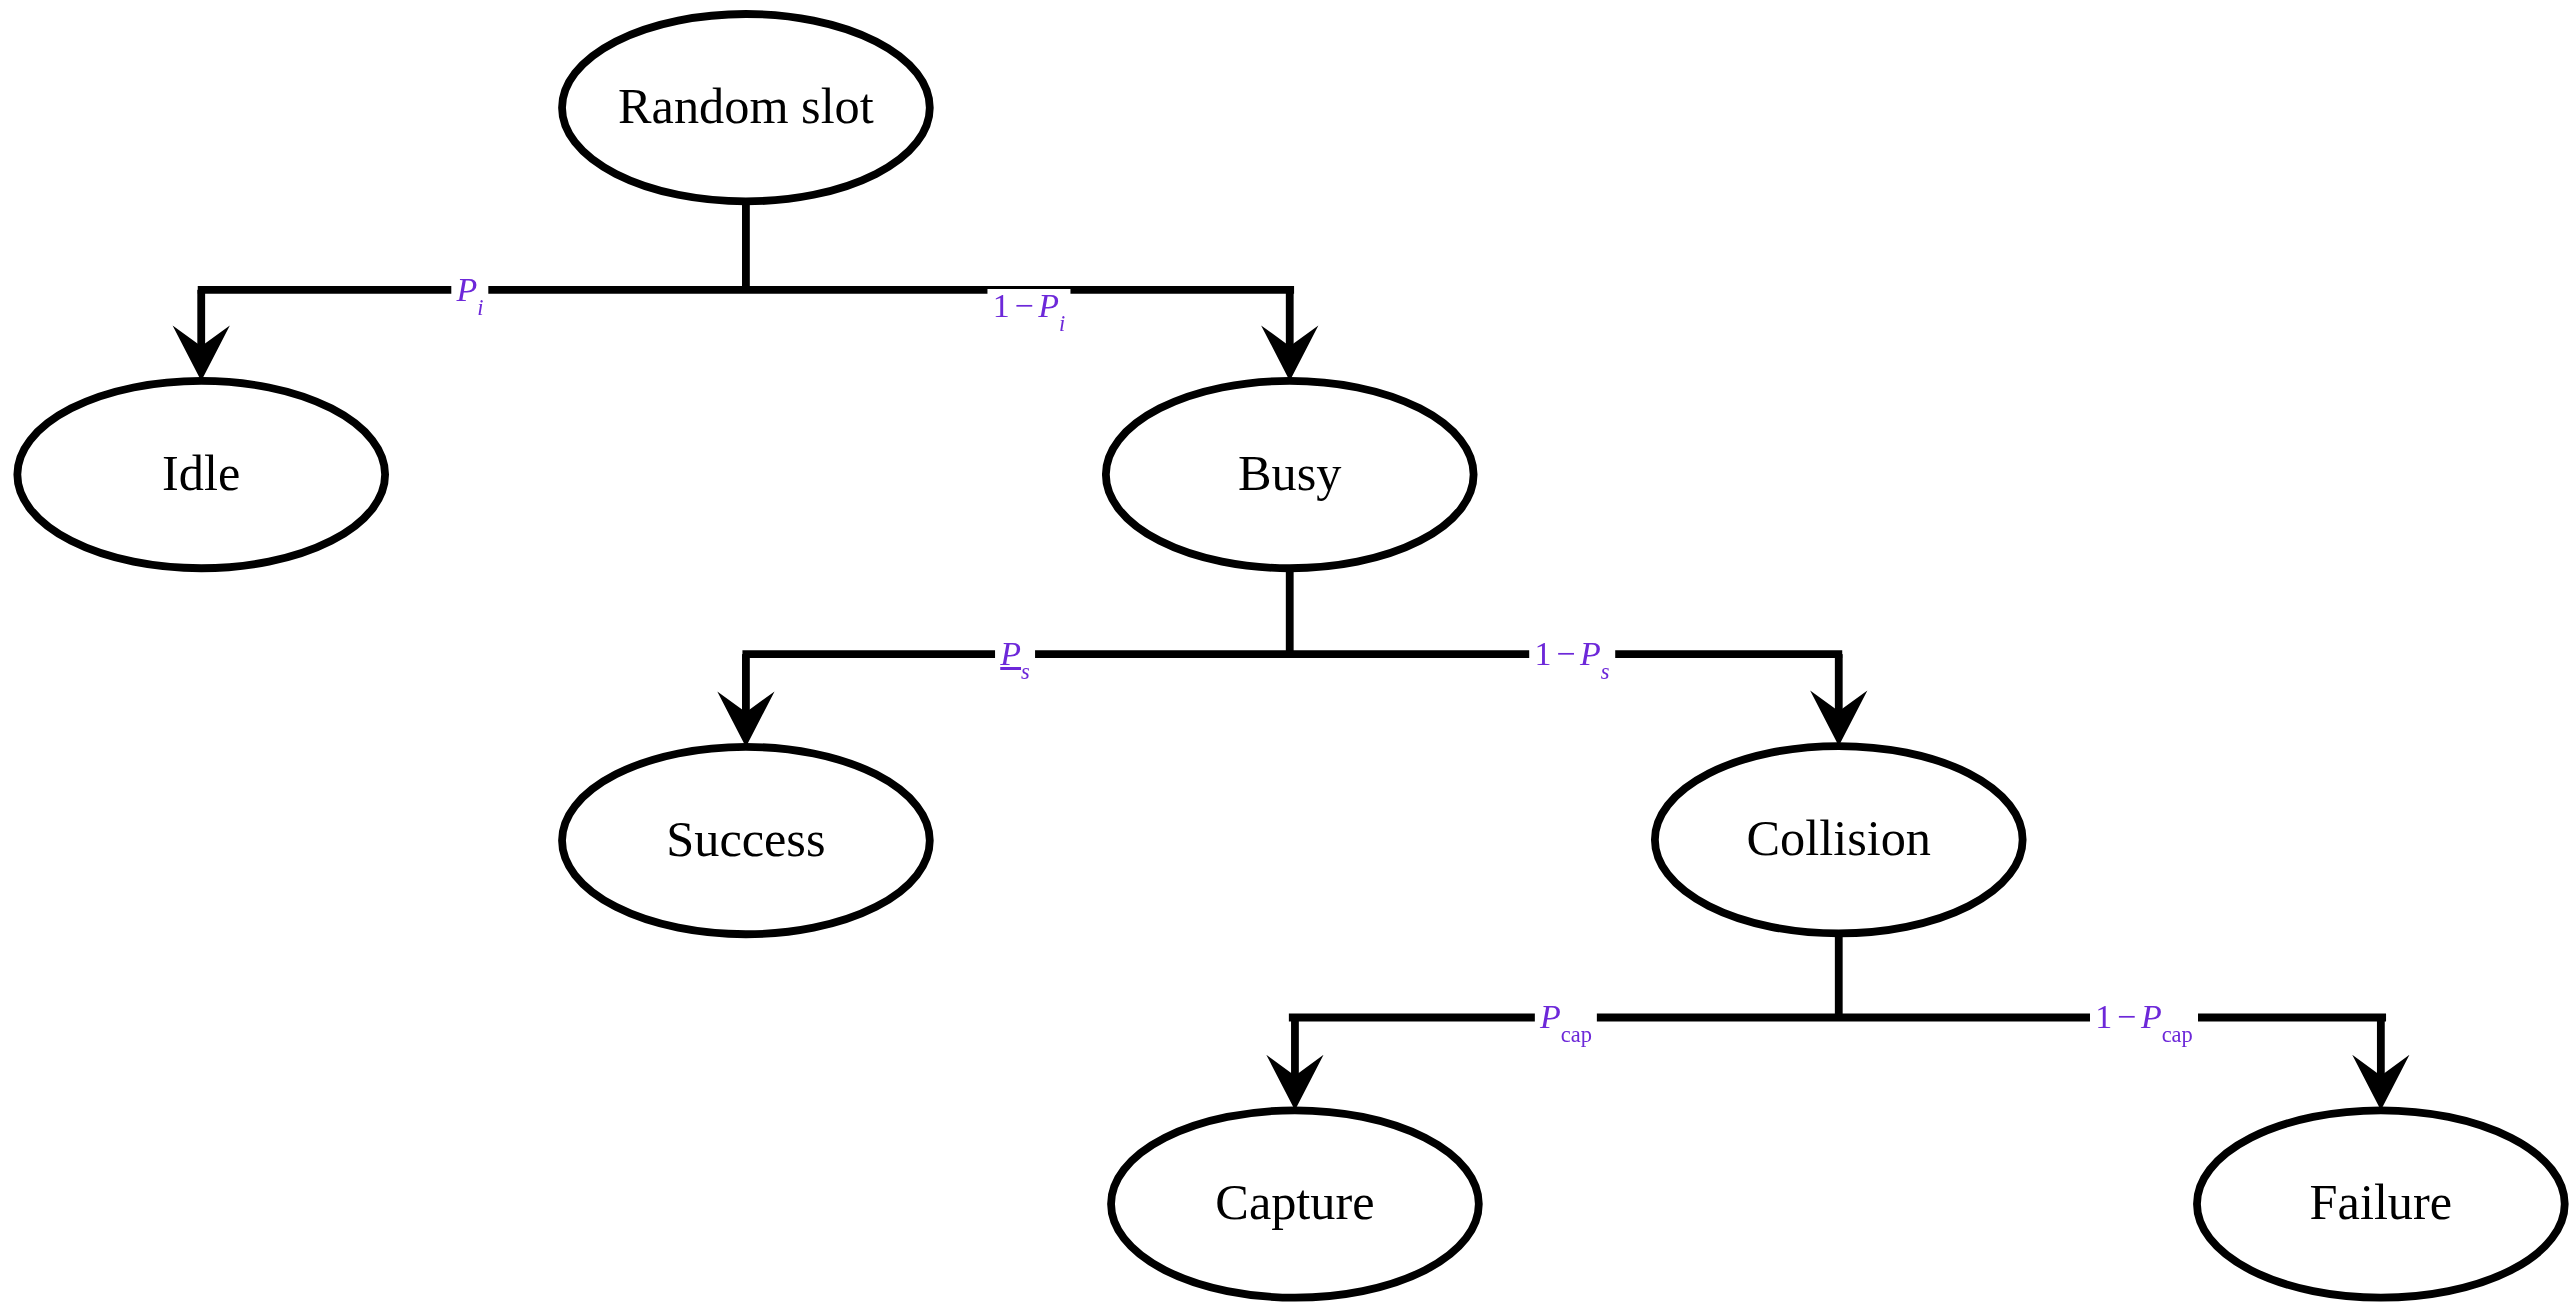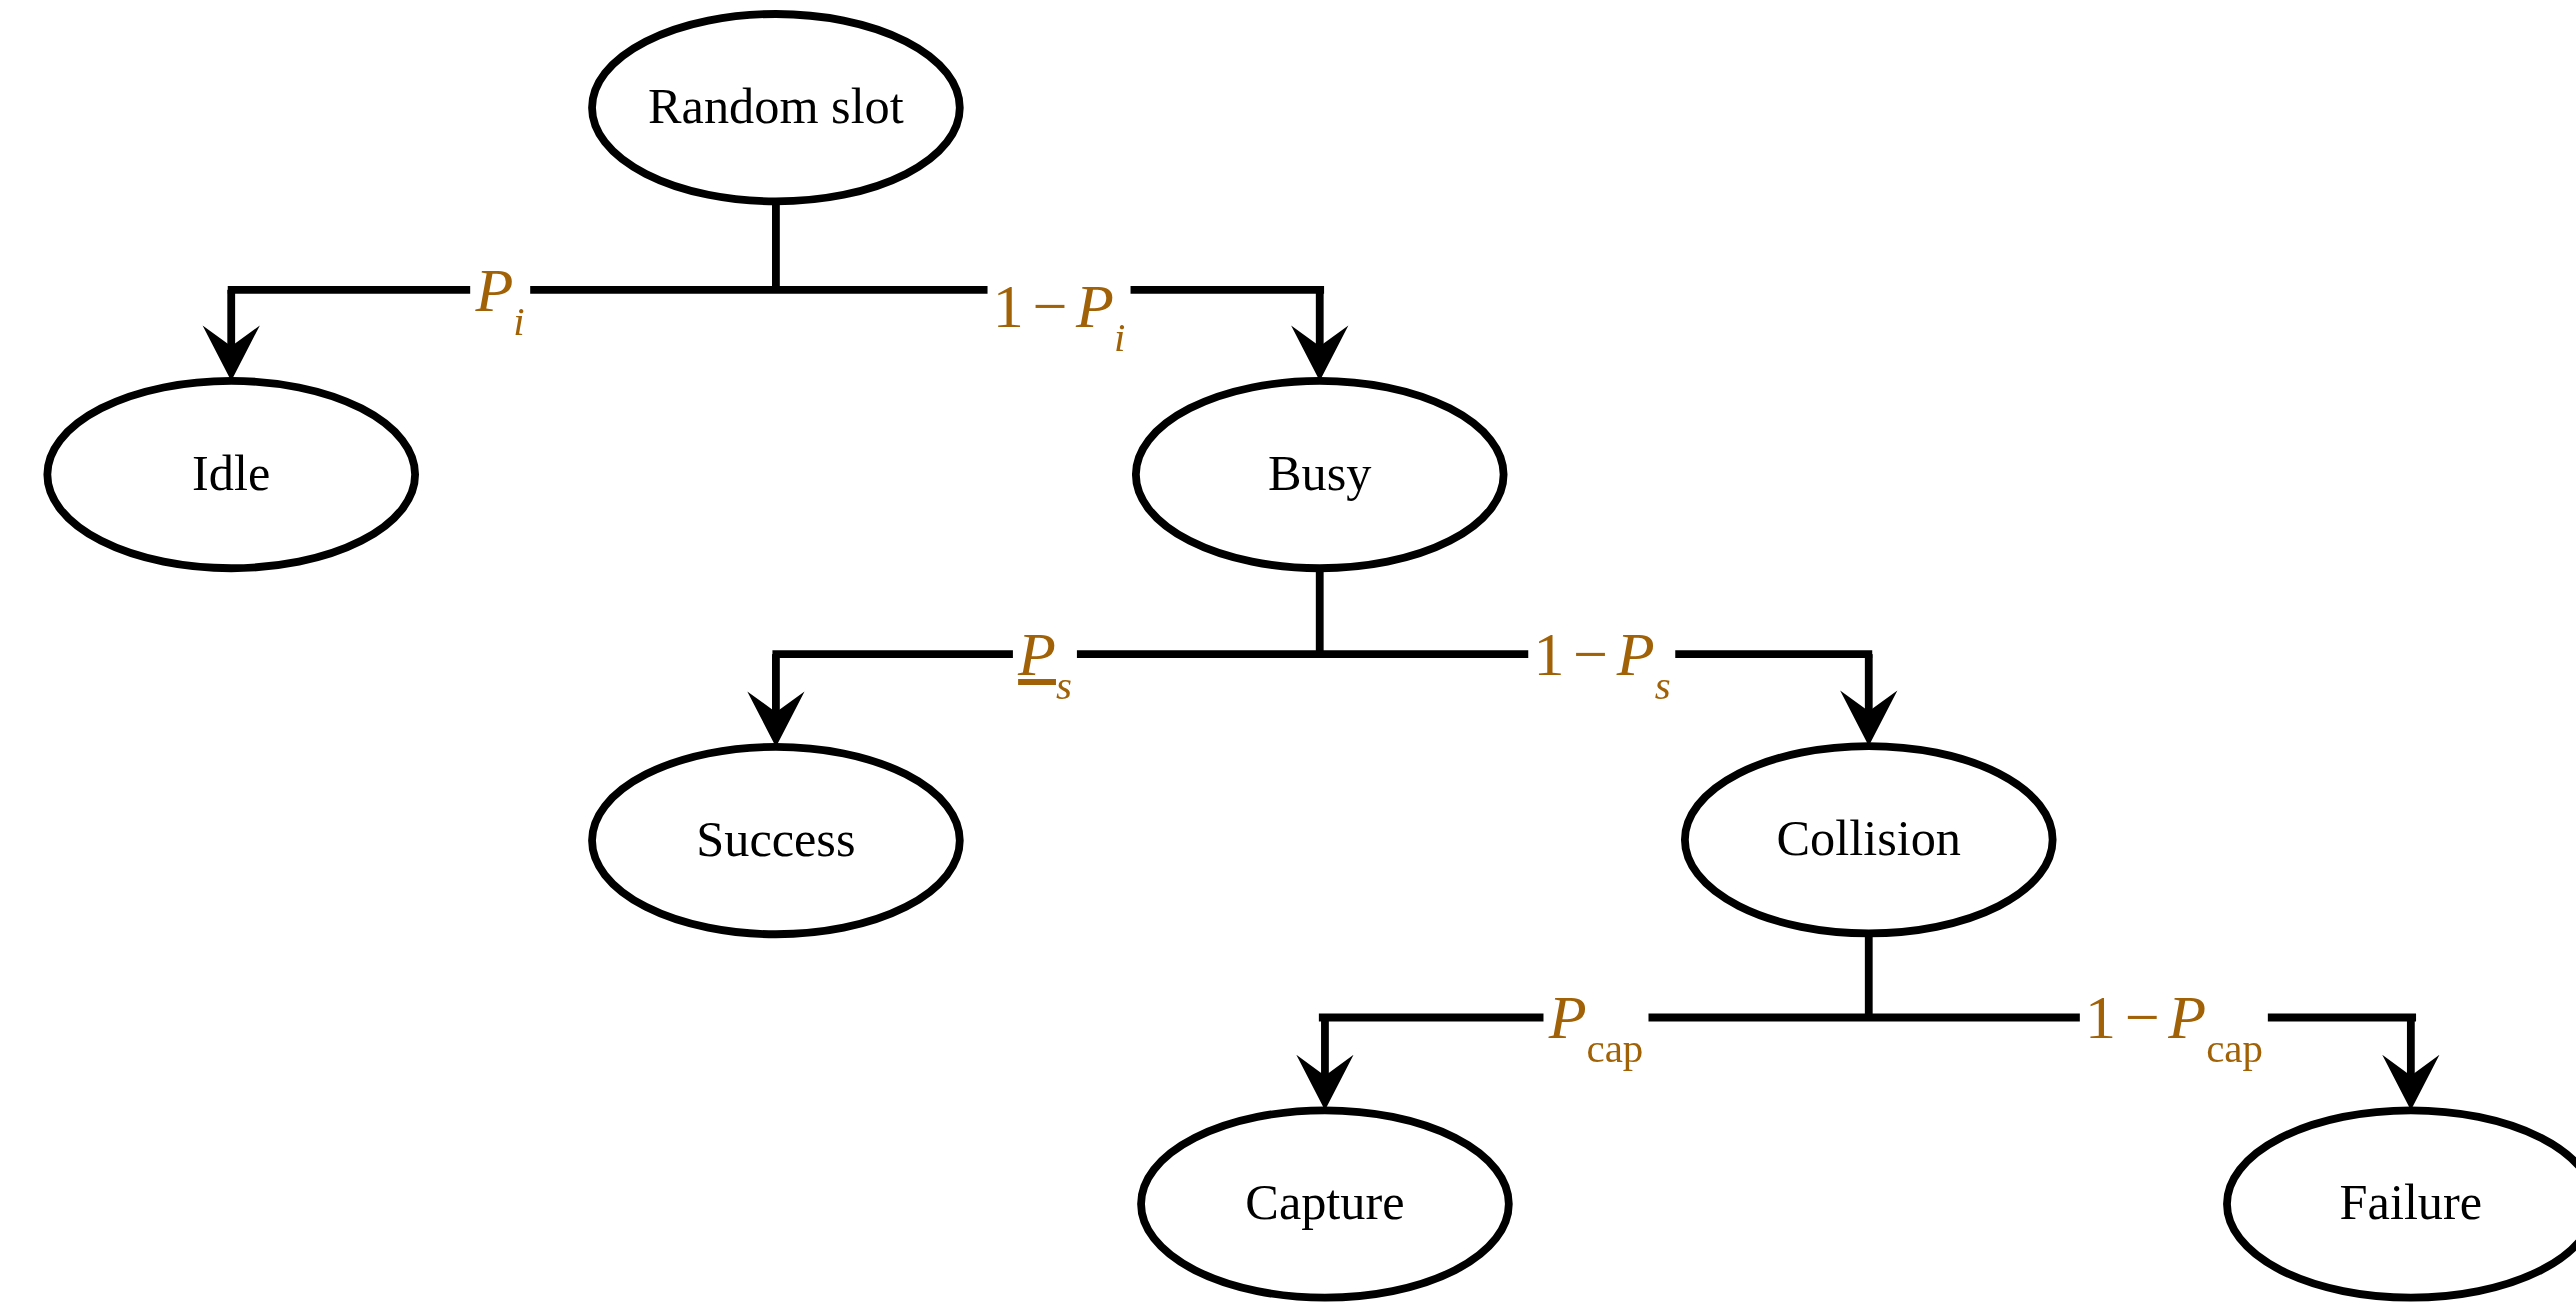--- a/index.html
+++ b/index.html
@@ -12,21 +12,20 @@
     width: 2576px;
     height: 1303px;
     overflow: hidden;
     font-family: "Liberation Serif", "DejaVu Serif", serif;
   }
   #diagram-root {
     position: relative;
     width: 2392px;
     height: 1303px;
     background: #ffffff;
-    margin-left: 30px;
   }
   svg#tree-svg {
     position: absolute;
     left: 0;
     top: 0;
     width: 2576px;
     height: 1303px;
     display: block;
   }
   .node-ellipse {
@@ -47,24 +46,24 @@
   .node-label {
     font-family: "Liberation Serif", "DejaVu Serif", serif;
     font-size: 58px;
     fill: #000000;
     text-anchor: middle;
     dominant-baseline: middle;
   }
   
   .edge-label {
     position: absolute;
-    color: #a16207;
+    color: #6d28d9;
     background: #ffffff;
     font-family: "Liberation Serif", "DejaVu Serif", serif;
-    font-size: 62px;
+    font-size: 34px;
     line-height: 1;
     white-space: nowrap;
     transform: translate(-50%, -50%);
     padding: 0 5.2px;
     text-align: center;
   }
   .edge-label .mvar {
     font-style: italic;
   }
   .edge-label sub {

